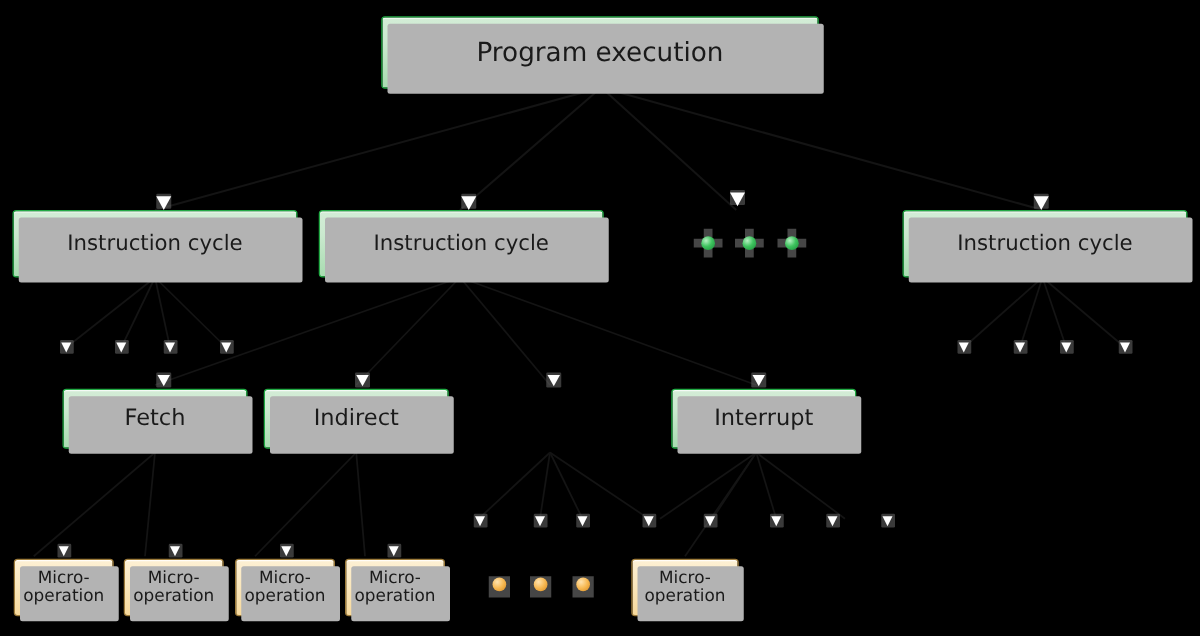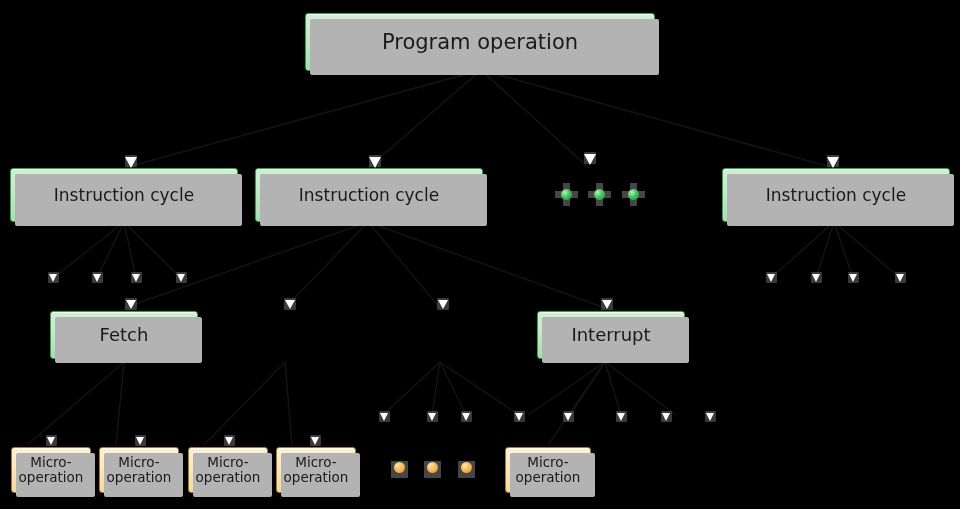--- a/index.html
+++ b/index.html
@@ -175,21 +175,21 @@
 
       <path d="M605,362 L528,415"></path>
       <path d="M605,362 L570,415"></path>
       <path d="M605,362 L621,415"></path>
       <path d="M605,362 L676,415"></path>
       <path d="M605,362 L548,445"></path>
     </g>
   </svg>
 
   <div class="node green" style="left:305px; top:13px; width:350px; height:58px;">
-    <span class="label t-root">Program operation</span>
+    <span class="label t-root">Program execution</span>
   </div>
 
   <div class="node green" style="left:10px; top:168px; width:228px; height:54px;">
     <span class="label t-cycle">Instruction cycle</span>
   </div>
 
   <div class="node green" style="left:255px; top:168px; width:228px; height:54px;">
     <span class="label t-cycle">Instruction cycle</span>
   </div>
 
@@ -208,20 +208,23 @@
 
     <div class="dot-plate" style="left:622px; top:191px; width:23px; height:7px;"></div>
     <div class="dot-plate" style="left:630px; top:183px; width:7px; height:23px;"></div>
     <div class="dot green-dot" style="left:628px; top:189px;"></div>
   </div>
 
   <div class="node green" style="left:50px; top:311px; width:148px; height:48px;">
     <span class="label t-stage">Fetch</span>
   </div>
 
+  <div class="node green" style="left:211px; top:311px; width:148px; height:48px;">
+    <span class="label t-stage">Indirect</span>
+  </div>
 
 
   <div class="node green" style="left:537px; top:311px; width:148px; height:48px;">
     <span class="label t-stage">Interrupt</span>
   </div>
 
   <div class="node orange" style="left:11px; top:447px; width:80px; height:46px;">
     <span class="label t-micro">Micro-
 operation</span>
   </div>

